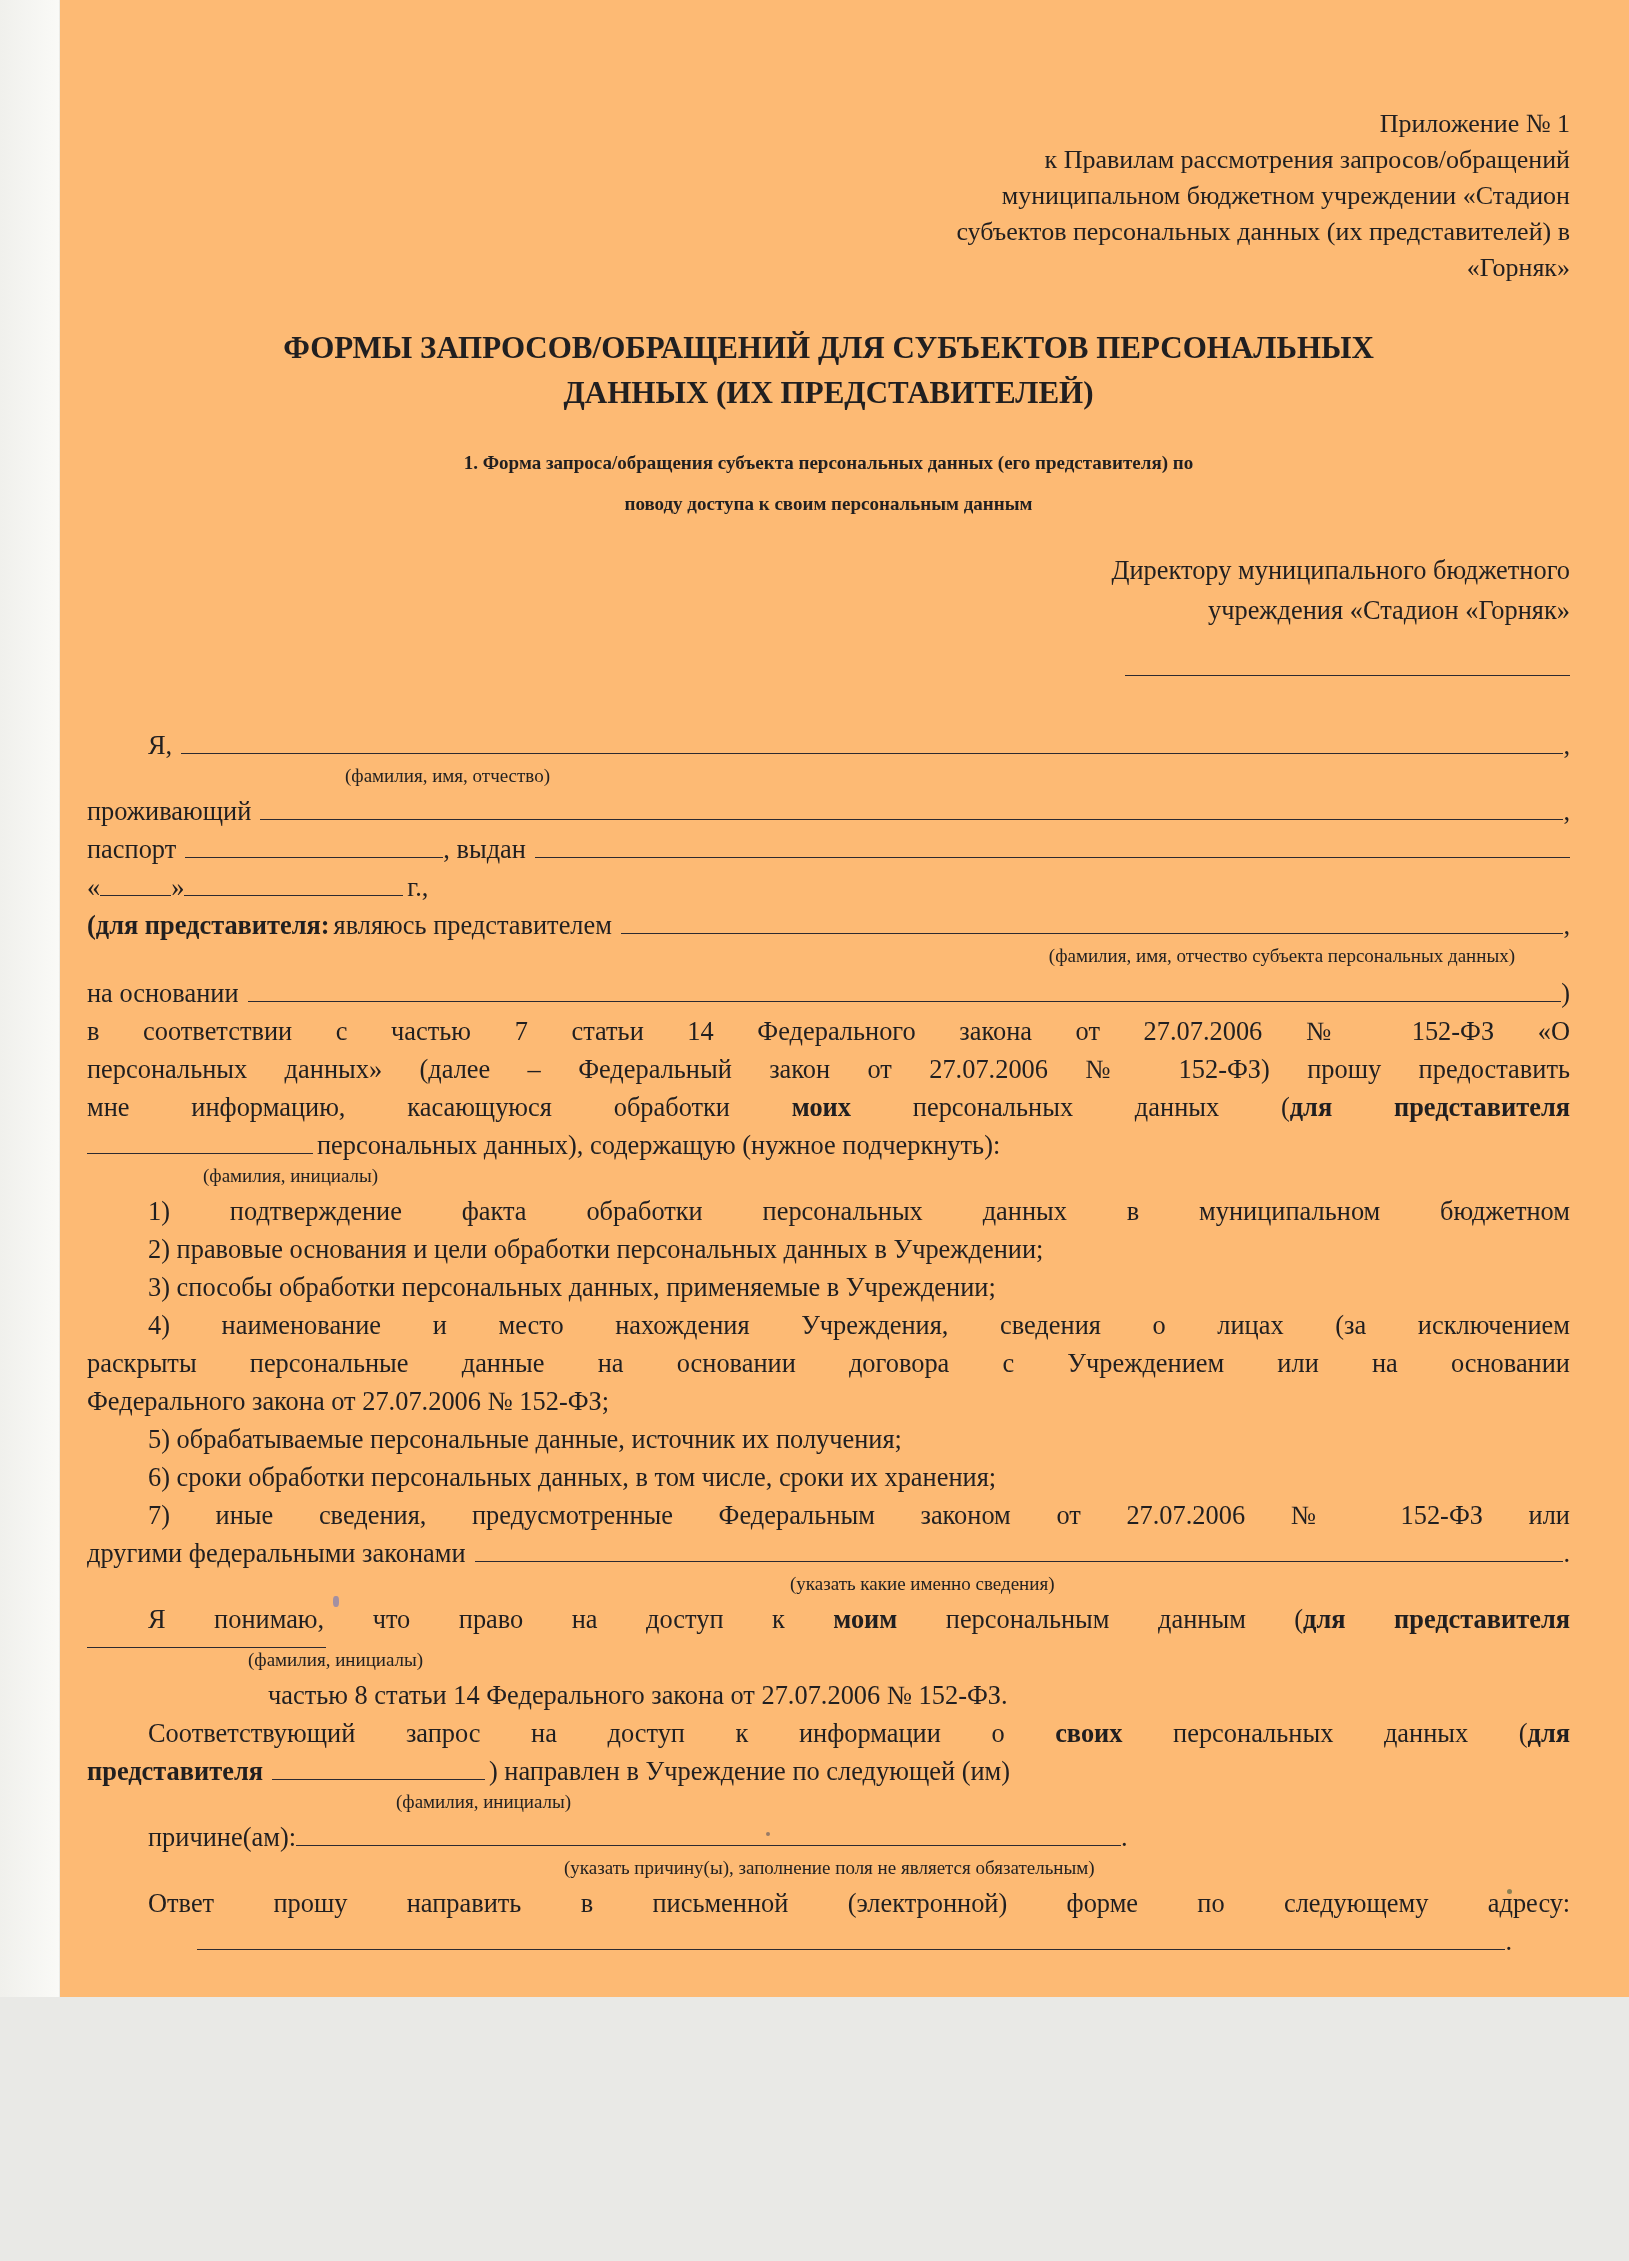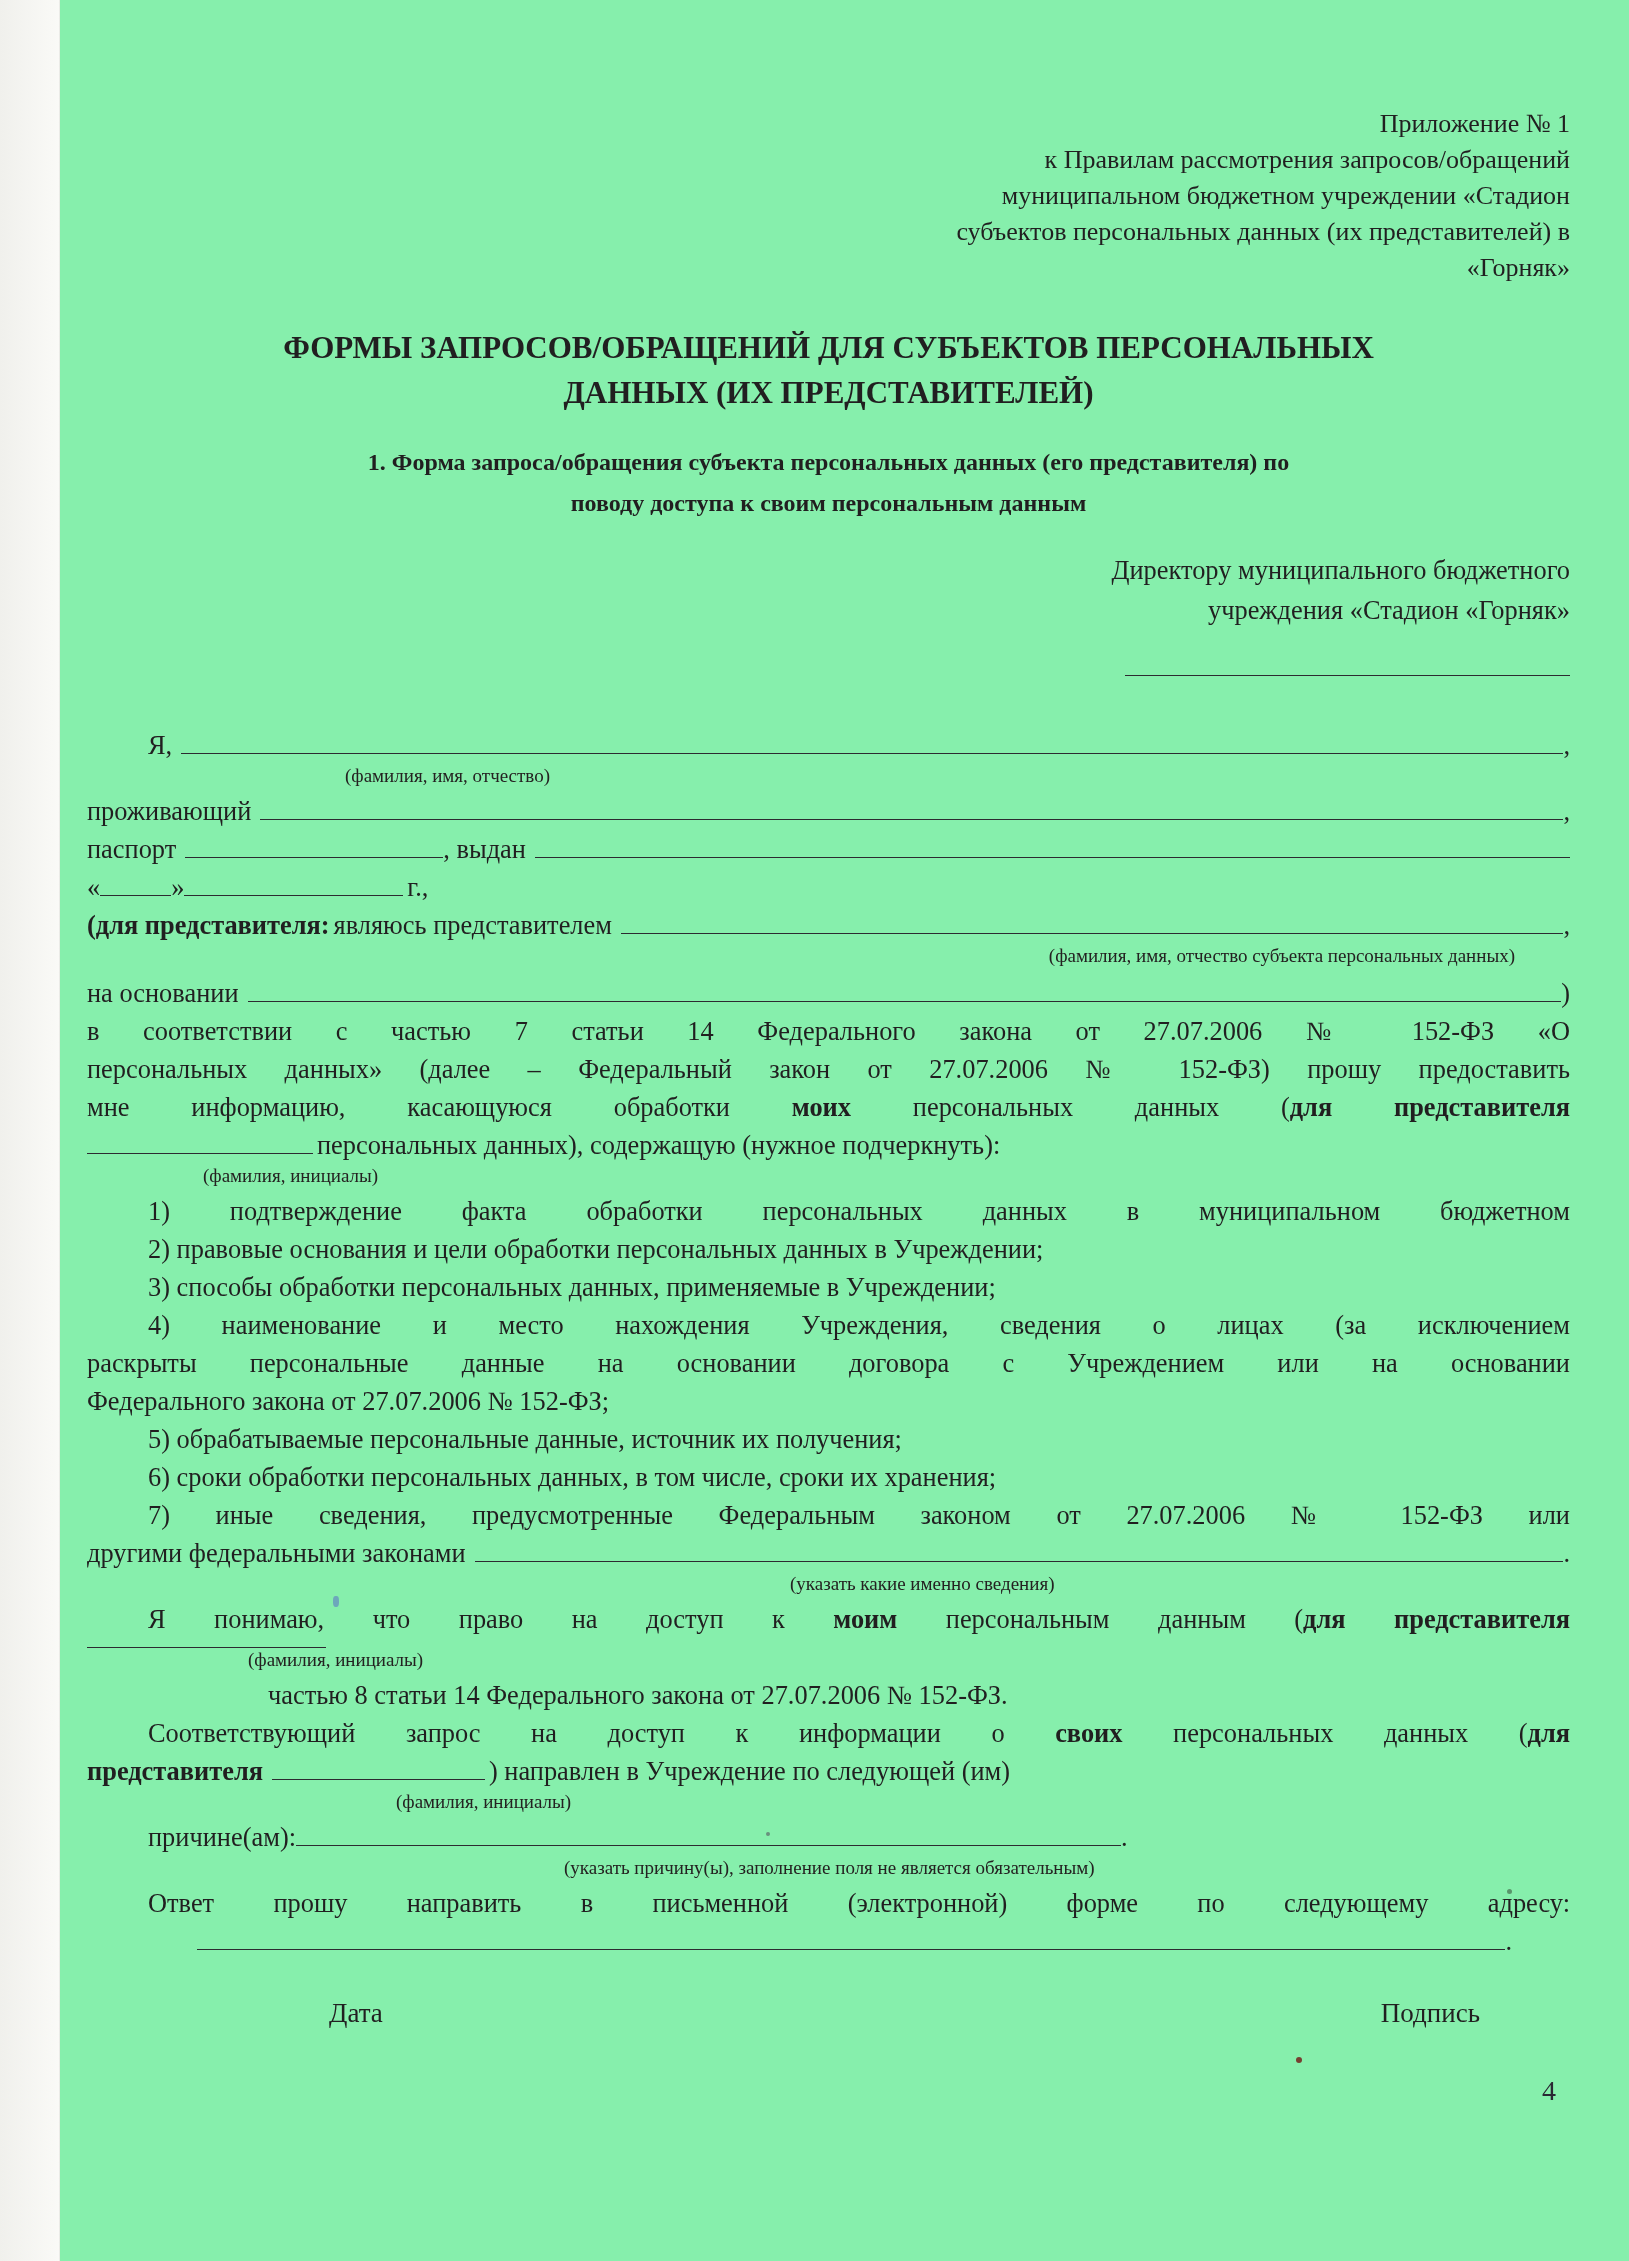--- a/index.html
+++ b/index.html
@@ -1,19 +1,19 @@
 <!DOCTYPE html>
 <html style="font-size:10.3px"><head>
 <meta charset="utf-8">
 <style>
   html,body{margin:0;padding:0;background:#e9e9e6;}
   .page{
     position:relative;
-    width:1630px;height:2261px;
-    background:#86efac;
+    width:1630px;height:1997px;
+    background:#fdba74;
     overflow:hidden;
     font-family:"Liberation Serif","DejaVu Serif",serif;
     color:#211f20;
   }
   .scan-strip{
     position:absolute;left:0;top:0;width:59px;height:100%;
     background:linear-gradient(to right,#f0f0ec,#fafaf7);
     border-right:0.6px solid #ebebe7;
   }
   .content{
@@ -21,21 +21,21 @@
     padding-top:106px;
     font-size:26.4px;line-height:38px;
   }
   .hdr{ text-align:right; font-size:26px; line-height:36px; }
   .title{
     margin-top:39px; text-align:center;
     font-weight:bold; font-size:31px; line-height:45px;
   }
   .subtitle{
     margin-top:27px; text-align:center;
-    font-weight:bold; font-size:24px; line-height:41px;
+    font-weight:bold; font-size:19px; line-height:41px;
   }
   .addressee{ margin-top:26px; text-align:right; line-height:40px; }
   .addr-line{ margin-top:18px; text-align:right; }
   .formblock{ margin-top:40px; }
   .line{ display:flex; align-items:baseline; }
   .nl{ }
   .jl{ text-align:justify; text-align-last:justify; }
   .ind{ text-indent:61px; }
   .tab{ display:inline-block; width:61px; flex:0 0 auto; }
   .b{ font-weight:bold; }

